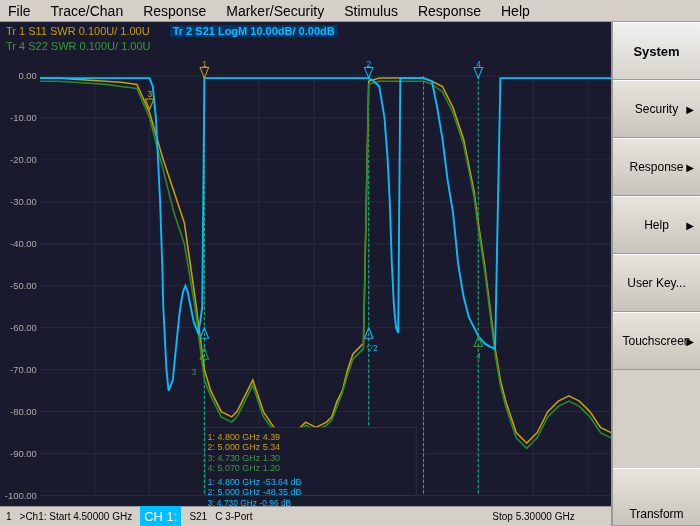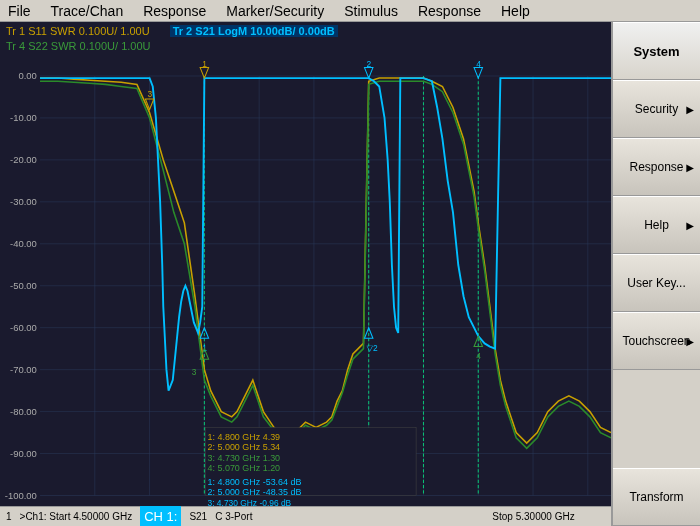--- a/index.html
+++ b/index.html
@@ -337,17 +337,17 @@
       <span class="arrow">▶</span>
     </div>
     <div class="sidebar-btn">
       <span>User Key...</span>
     </div>
     <div class="sidebar-btn">
       <span>Touchscreen</span>
       <span class="arrow">▶</span>
     </div>
     <div class="sidebar-spacer"></div>
-    <div class="sidebar-btn" style="margin-top:auto;">
+    <div class="sidebar-btn" style="margin-top:auto;align-items:flex-end;">
       <span>Transform</span>
     </div>
   </div>
 </div>
 
 </body></html>

